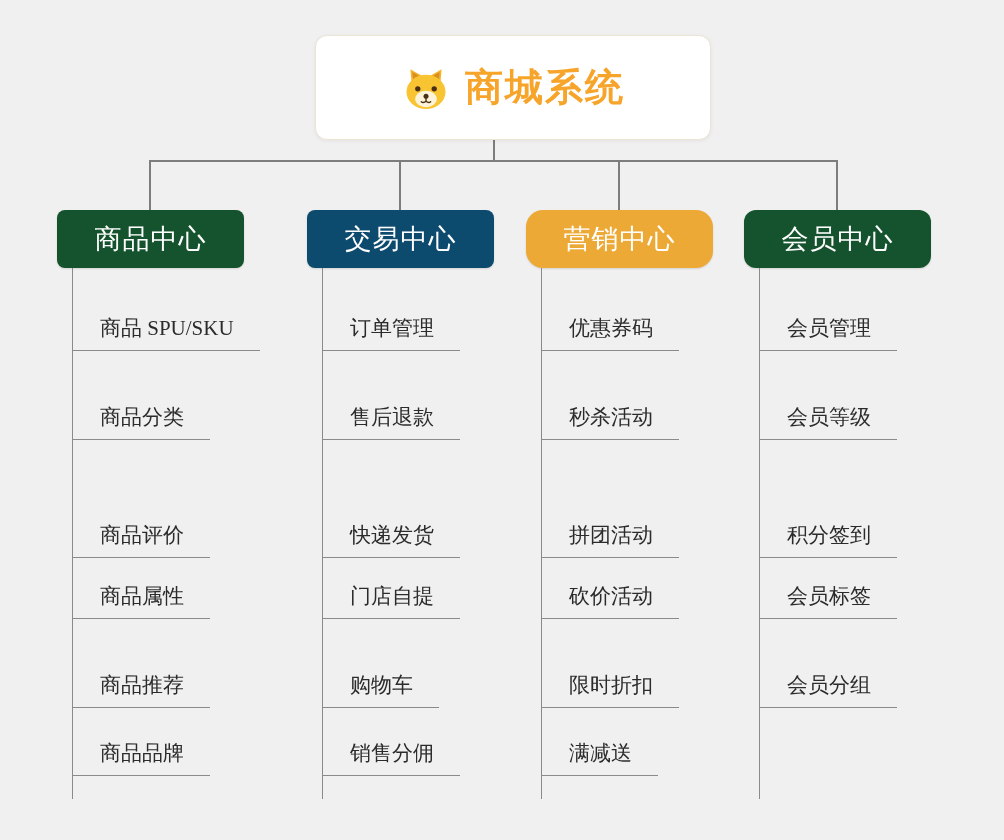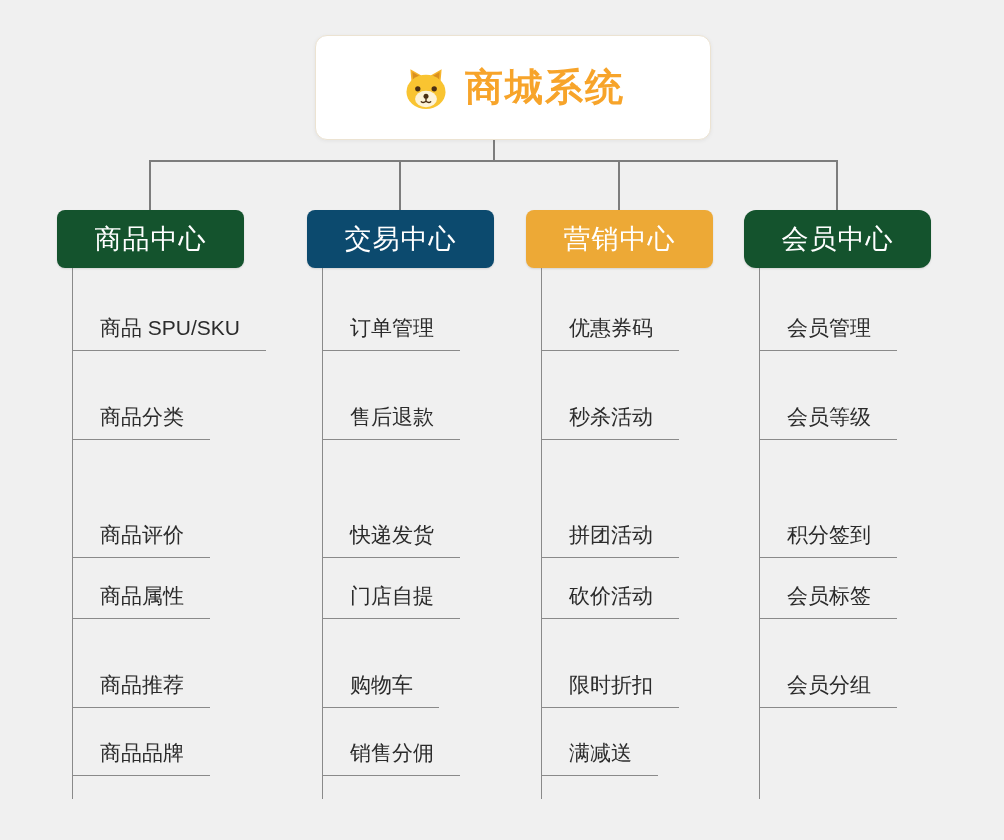--- a/index.html
+++ b/index.html
@@ -50,21 +50,21 @@
     position:absolute;left:0;top:0;width:1px;height:531px;background:#8a8a8a;
   }
   .child{
     position:absolute;left:0;
     white-space:nowrap;
     font-size:21px;color:#2b2b2b;line-height:26px;
     padding:0 26px 9px 28px;
     border-bottom:1px solid #8a8a8a;
     cursor:default;
   }
-  .c1{top:47px;} .c2{top:136px;} .c3{top:238px;margin-top:16px;} .c4{top:315px;} .c5{top:404px;} .c6{top:472px;}
+  .c1{top:47px;font-family:Liberation Serif, serif;} .c2{top:136px;} .c3{top:238px;margin-top:16px;} .c4{top:315px;} .c5{top:404px;} .c6{top:472px;}
 </style>
 </head>
 <body>
 
 <div class="canvas">
 
   <div class="line line-root-stub"></div>
   <div class="line line-horizontal"></div>
   <div class="line line-drop drop-0"></div>
   <div class="line line-drop drop-1"></div>
@@ -107,21 +107,21 @@
       <div class="child c1">订单管理</div>
       <div class="child c2">售后退款</div>
       <div class="child c3">快递发货</div>
       <div class="child c4">门店自提</div>
       <div class="child c5">购物车</div>
       <div class="child c6">销售分佣</div>
     </div>
   </div>
 
   <div class="branch-col col-2">
-    <div class="branch-node" style="background-color: rgb(237, 169, 54);">营销中心</div>
+    <div class="branch-node" style="background-color: rgb(237, 169, 54); border-radius: 17px;">营销中心</div>
     <div class="children">
       <div class="spine"></div>
       <div class="child c1">优惠券码</div>
       <div class="child c2">秒杀活动</div>
       <div class="child c3">拼团活动</div>
       <div class="child c4">砍价活动</div>
       <div class="child c5">限时折扣</div>
       <div class="child c6">满减送</div>
     </div>
   </div>

